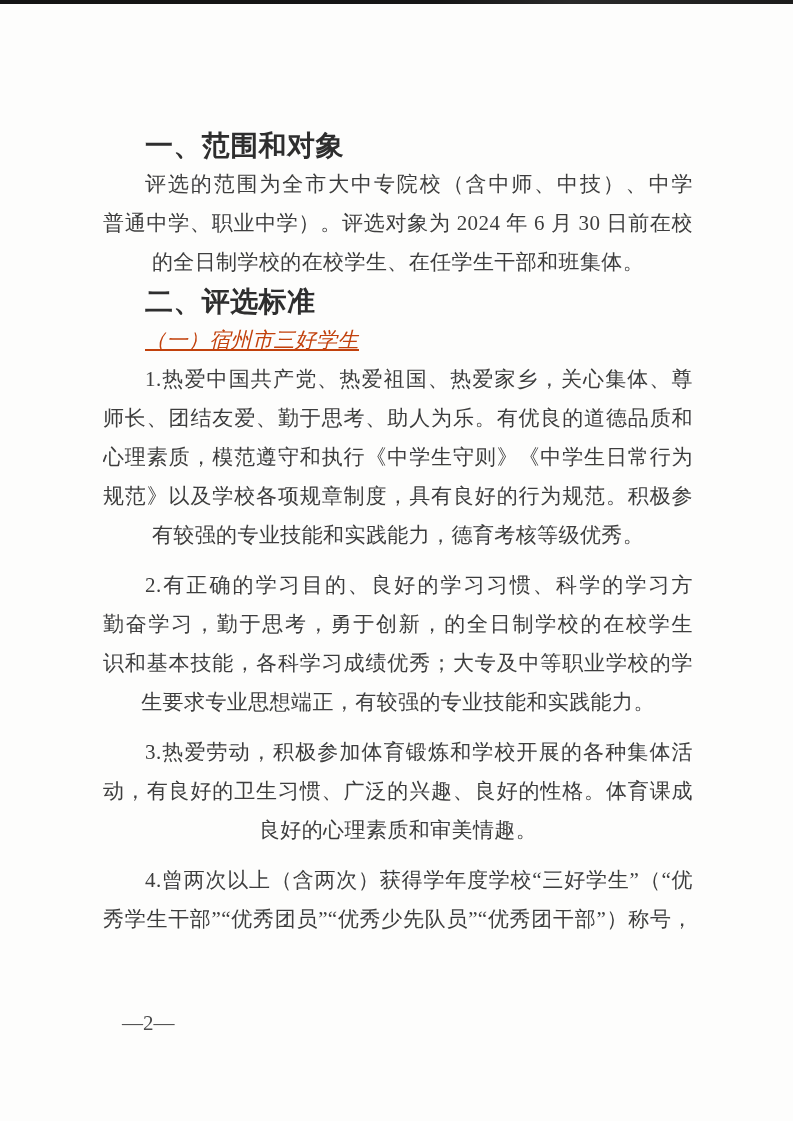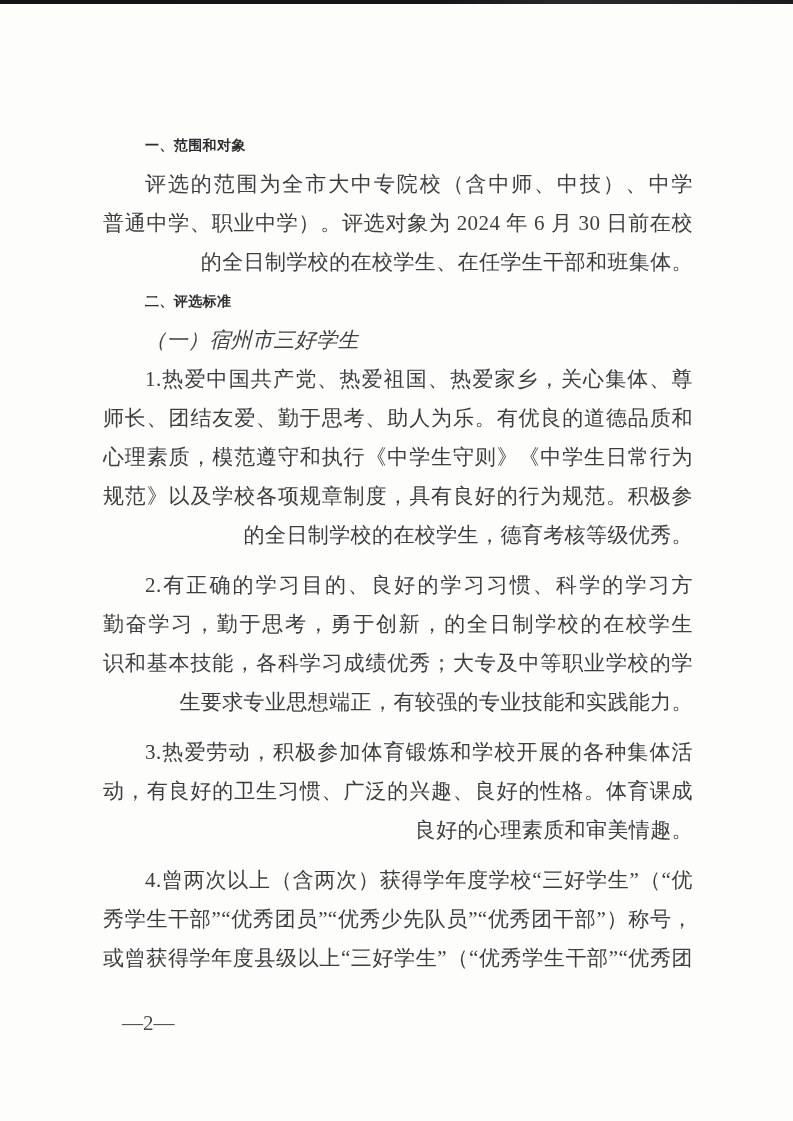--- a/index.html
+++ b/index.html
@@ -28,46 +28,47 @@
     top: 126px;
     left: 103px;
     width: 590px;
   }
   .line {
     font-size: 21px;
     line-height: 39px;
     height: 39px;
     overflow: hidden;
     letter-spacing: 0.4px;
-    text-align: right;
+    text-align: center;
   }
   .line.justify {
     text-align: justify;
     text-align-last: justify;
     text-justify: inter-character;
   }
   .line.indent {
     text-indent: 42px;
   }
   .line.gap {
     margin-top: 11px;
   }
   .line.h1 {
     font-family: "Liberation Sans", sans-serif;
     font-weight: bold;
-    font-size: 14px;
+    font-size: 28px;
     color: #2e2e2e;
     text-align: left;
     text-align-last: left;
   }
   .line.h2 {
     font-style: italic;
-    color: #404040;
+    color: #c2410c;
     text-align: right;
     text-align-last: left;
+    text-decoration: underline;
   }
   .page-number {
     position: absolute;
     left: 122px;
     top: 1008px;
     font-size: 21px;
     line-height: 30px;
     color: #4a4a4a;
     letter-spacing: 0px;
   }
@@ -81,26 +82,25 @@
     <div class="line h1 indent">一、范围和对象</div>
     <div class="line body indent justify">评选的范围为全市大中专院校（含中师、中技）、中学（含</div>
     <div class="line body justify">普通中学、职业中学）。评选对象为 2024 年 6 月 30 日前在校</div>
     <div class="line body">的全日制学校的在校学生、在任学生干部和班集体。</div>
     <div class="line h1 indent">二、评选标准</div>
     <div class="line h2 indent">（一）宿州市三好学生</div>
     <div class="line body indent justify">1.热爱中国共产党、热爱祖国、热爱家乡，关心集体、尊敬</div>
     <div class="line body justify">师长、团结友爱、勤于思考、助人为乐。有优良的道德品质和</div>
     <div class="line body justify">心理素质，模范遵守和执行《中学生守则》《中学生日常行为</div>
     <div class="line body justify">规范》以及学校各项规章制度，具有良好的行为规范。积极参</div>
-    <div class="line body">的全日制学校的在校学生，德育考核等级优秀。</div>
+    <div class="line body">有较强的专业技能和实践能力，德育考核等级优秀。</div>
     <div class="line body indent justify gap">2.有正确的学习目的、良好的学习习惯、科学的学习方法，</div>
     <div class="line body justify">勤奋学习，勤于思考，勇于创新，的全日制学校的在校学生</div>
     <div class="line body justify">识和基本技能，各科学习成绩优秀；大专及中等职业学校的学</div>
     <div class="line body">生要求专业思想端正，有较强的专业技能和实践能力。</div>
     <div class="line body indent justify gap">3.热爱劳动，积极参加体育锻炼和学校开展的各种集体活</div>
     <div class="line body justify">动，有良好的卫生习惯、广泛的兴趣、良好的性格。体育课成</div>
     <div class="line body">良好的心理素质和审美情趣。</div>
     <div class="line body indent justify gap">4.曾两次以上（含两次）获得学年度学校“三好学生”（“优</div>
     <div class="line body justify">秀学生干部”“优秀团员”“优秀少先队员”“优秀团干部”）称号，</div>
-    <div class="line body justify">或曾获得学年度县级以上“三好学生”（“优秀学生干部”“优秀团</div>
   </main>
 
 <div class="page-number">—2—</div>
 
 </body></html>

